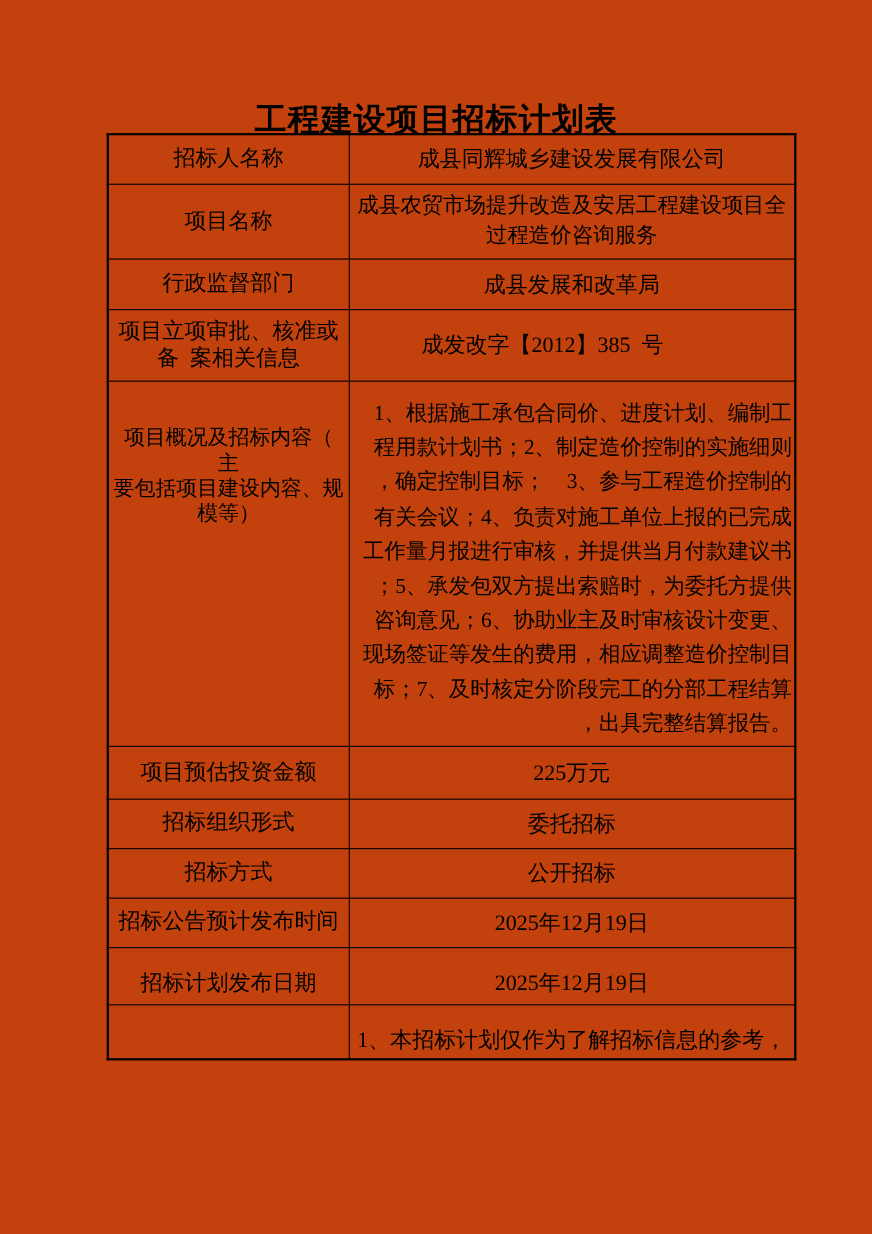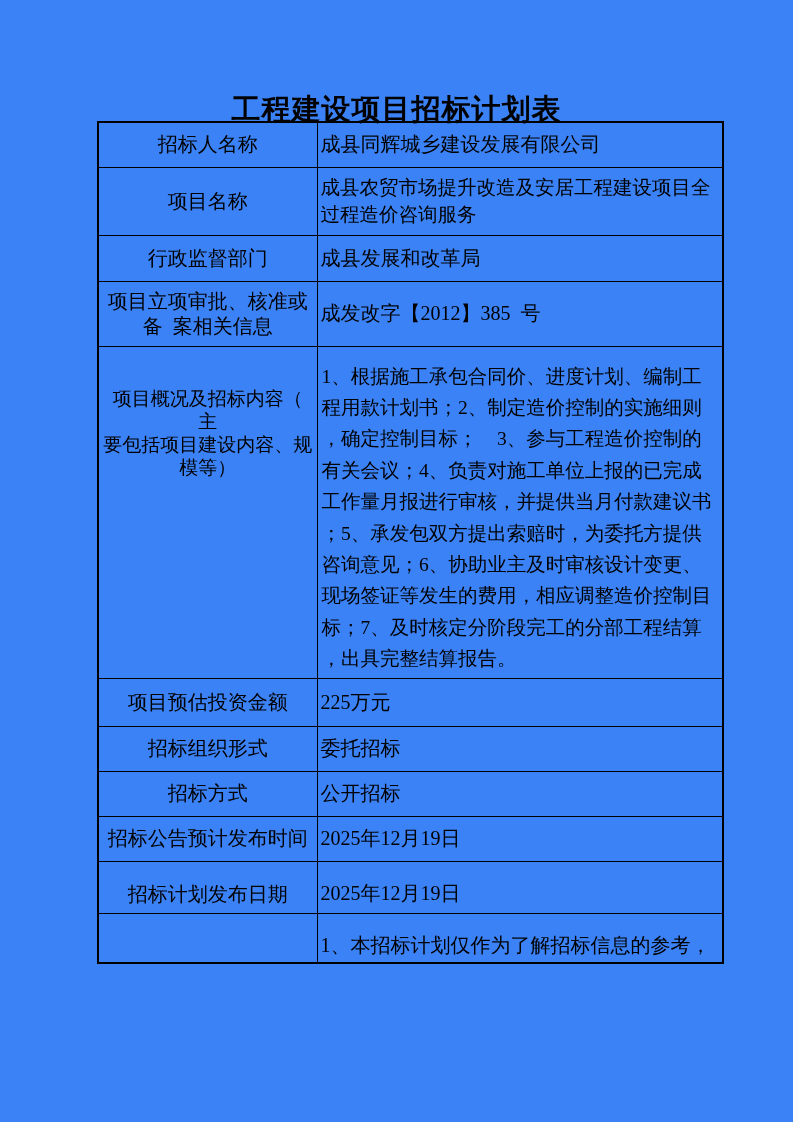--- a/index.html
+++ b/index.html
@@ -6,21 +6,21 @@
   html, body { margin: 0; padding: 0; }
   body {
     width: 793px; height: 1122px;
     background: #ffffff;
     color: #000;
     font-family: "Liberation Serif", "DejaVu Serif", serif;
   }
   .page {
     position: relative;
     width: 793px; height: 1122px;
-    background: #3b82f6;
+    background: #c2410c;
     overflow: hidden;
   }
   .doc-title {
     position: absolute;
     top: 90px; left: 0;
     width: 793px;
     text-align: center;
     font-size: 29px;
     font-weight: bold;
     line-height: 38px;
@@ -43,20 +43,21 @@
   td.lbl {
     width: 219px;
     text-align: center;
     font-size: 20px;
     line-height: 25px;
     white-space: pre-line;
     padding: 2px 2px;
   }
   td.val {
     width: 406px;
+    text-align: center;
     font-size: 20px;
   }
   tbody tr:nth-child(1)  { height: 45px; }
   tbody tr:nth-child(2)  { height: 68px; }
   tbody tr:nth-child(3)  { height: 46px; }
   tbody tr:nth-child(4)  { height: 65px; }
   tbody tr:nth-child(5)  { height: 332px; }
   tbody tr:nth-child(6)  { height: 48px; }
   tbody tr:nth-child(7)  { height: 45px; }
   tbody tr:nth-child(8)  { height: 45px; }
@@ -73,21 +74,21 @@
 
   
   tbody tr:nth-child(5) td.lbl {
     vertical-align: top;
     padding-top: 40px;
     font-size: 19px;
     line-height: 23px;
   }
   tbody tr:nth-child(5) td.val {
     vertical-align: top;
-    text-align: left;
+    text-align: right;
     font-size: 19.5px;
     line-height: 31.4px;
     padding: 14px 2px 0 4px;
     white-space: pre-wrap;
     line-break: anywhere;
   }
 
   
   tbody tr:nth-child(10) td { vertical-align: bottom; padding-bottom: 6px; }
 

